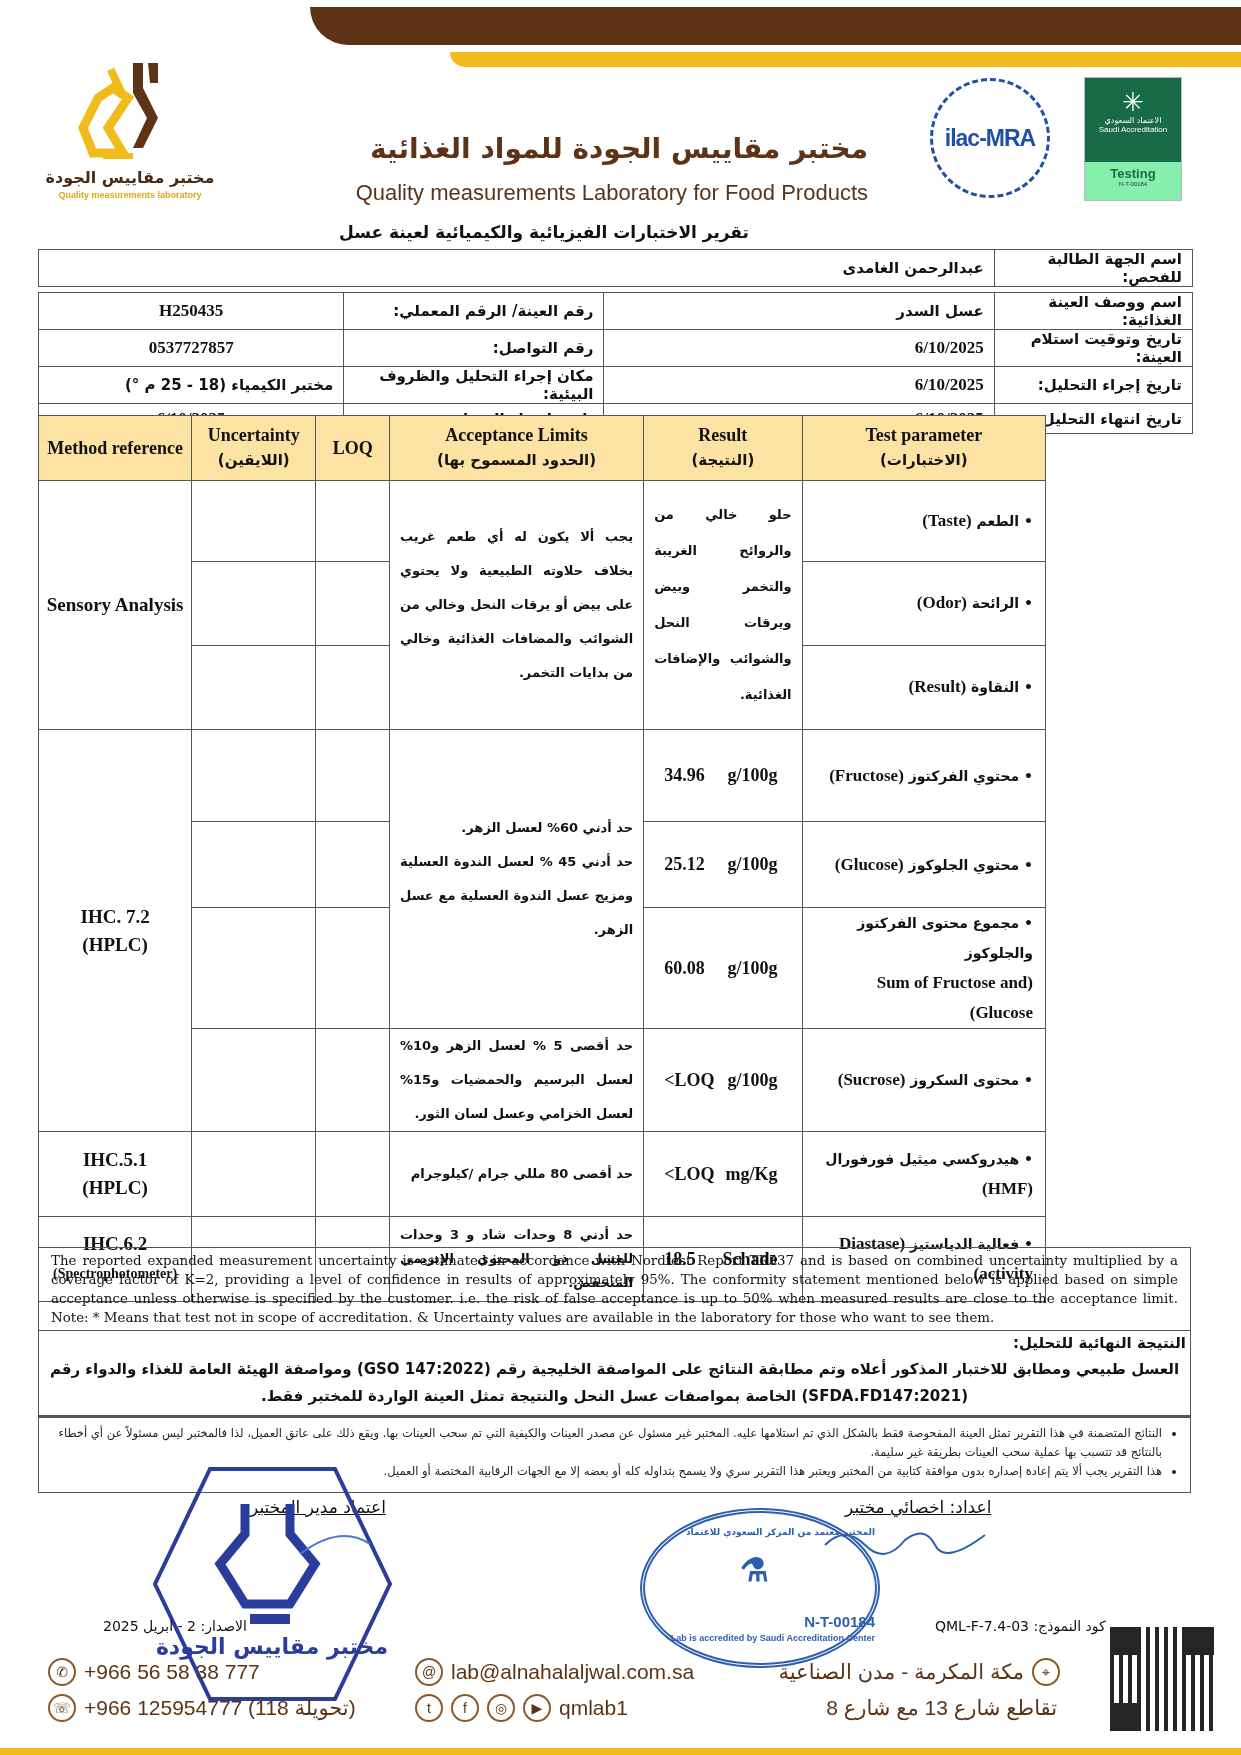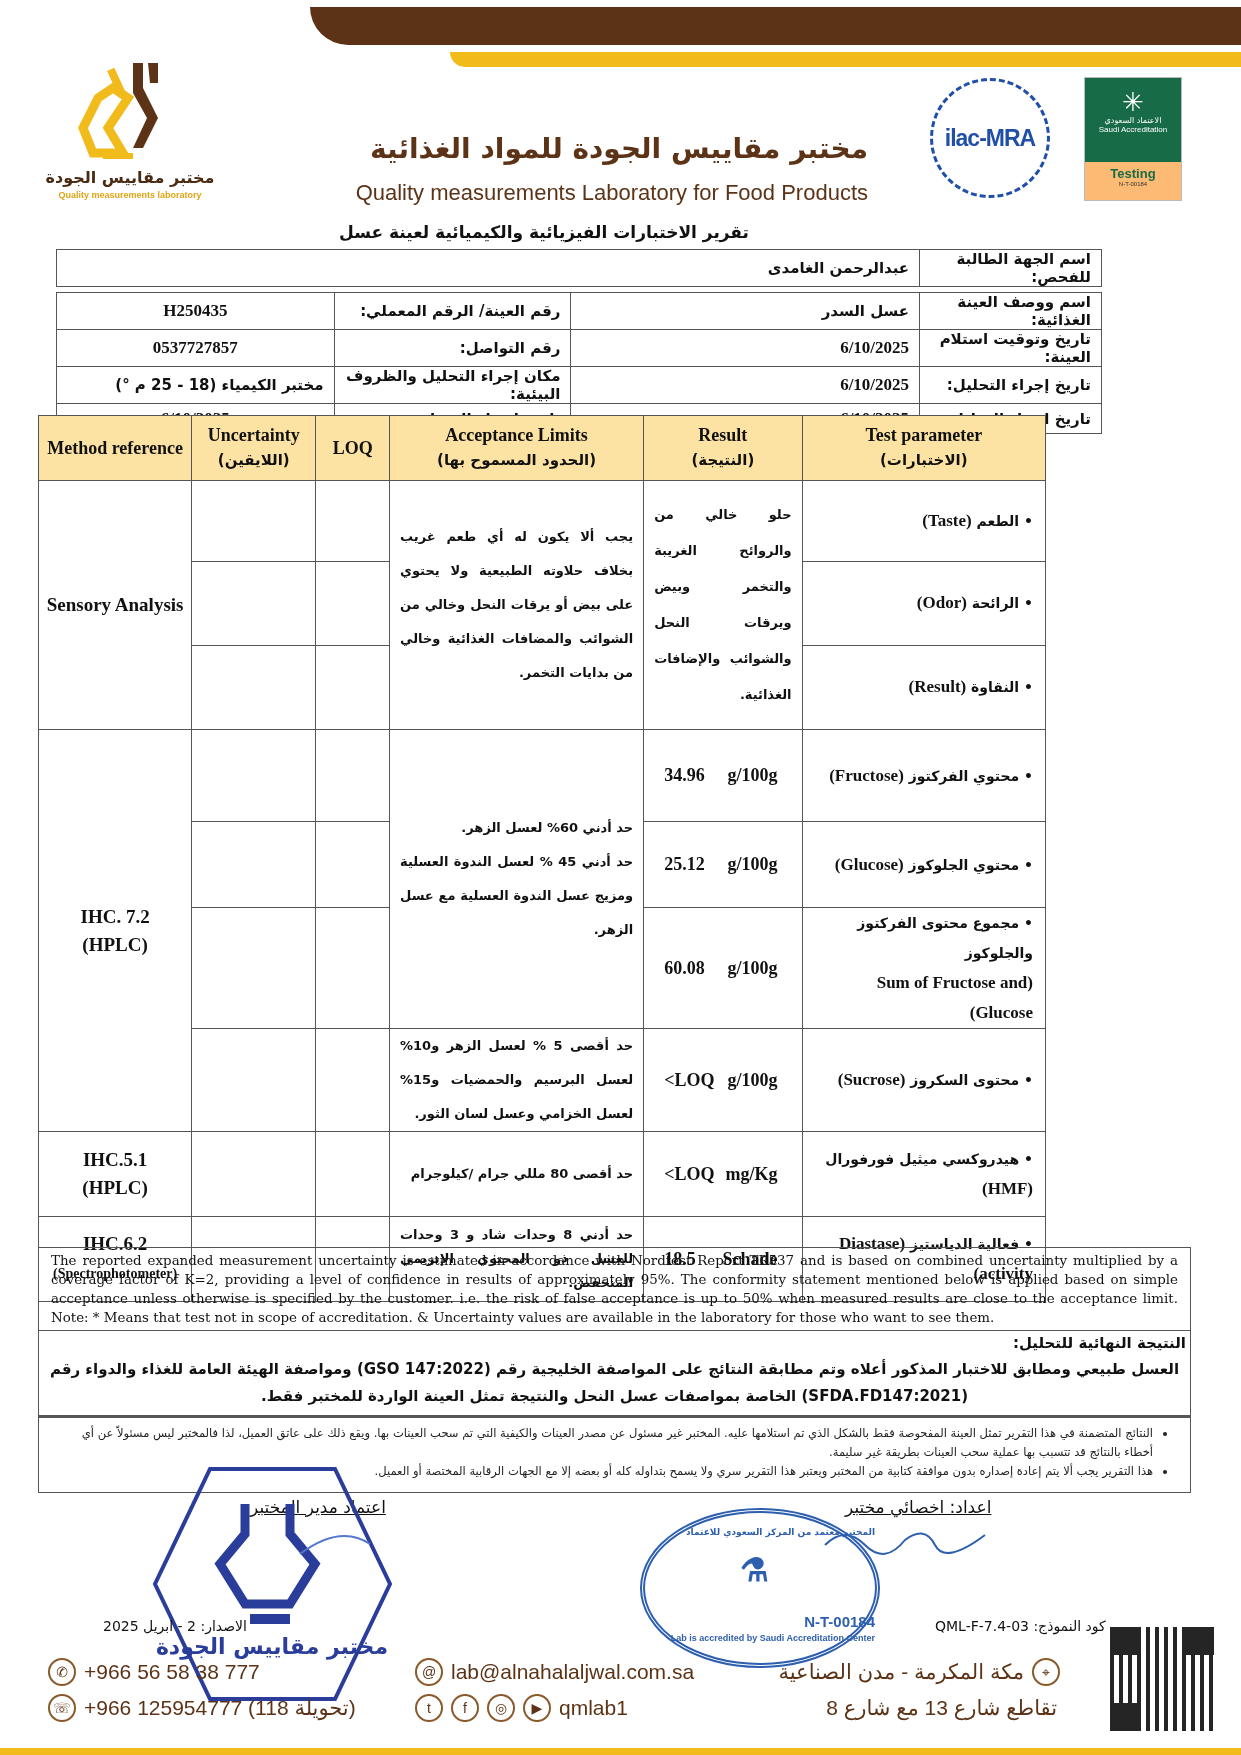--- a/index.html
+++ b/index.html
@@ -14,26 +14,26 @@
 .logo{position:absolute;left:78px;top:58px;width:100px;height:110px}
 .logo-ar{position:absolute;left:40px;top:168px;width:180px;text-align:center;font-size:16px;color:#4a2a10;font-weight:bold}
 .logo-en{position:absolute;left:40px;top:190px;width:180px;text-align:center;font-size:9px;color:#e0a515;font-weight:bold;font-family:"Liberation Sans",sans-serif}
 .title-ar{position:absolute;left:300px;top:132px;width:568px;text-align:right;font-size:28px;font-weight:bold;color:#5c3316;font-family:"DejaVu Sans",sans-serif;direction:rtl}
 .title-en{position:absolute;left:300px;top:180px;width:568px;text-align:right;font-size:22px;color:#5c3316;font-family:"Liberation Sans",sans-serif}
 .ilac{position:absolute;left:930px;top:78px;width:120px;height:120px;border-radius:50%;border:3px dashed #1f4fa8;display:flex;align-items:center;justify-content:center}
 .ilac span{font-family:"Liberation Sans",sans-serif;font-weight:bold;color:#1f4fa8;font-size:23px;letter-spacing:-1px;background:#fff;padding:0 2px}
 .sac{position:absolute;left:1084px;top:77px;width:98px;height:124px;border:1px solid #bbb}
 .sac .top{height:84px;background:#176c47;color:#fff;text-align:center;font-size:8px;padding-top:10px;font-family:"Liberation Sans",sans-serif}
 .sac .star{font-size:26px;line-height:28px}
-.sac .bot{height:38px;background:#fdba74;text-align:center;font-family:"Liberation Sans",sans-serif;color:#176c47;font-weight:bold;font-size:13px;padding-top:4px}
+.sac .bot{height:38px;background:#86efac;text-align:center;font-family:"Liberation Sans",sans-serif;color:#176c47;font-weight:bold;font-size:13px;padding-top:4px}
 .sac .bot small{display:block;font-size:6px;color:#333;font-weight:normal}
 .report-title{position:absolute;left:300px;top:222px;width:488px;text-align:center;font-size:17px;font-weight:bold}
 
 table{border-collapse:collapse}
-.info{position:absolute;left:56px;top:249px;width:1046px}
+.info{position:absolute;left:38px;top:249px;width:1155px}
 .info td{border:1.5px solid #555;height:30px;font-size:15px;padding:0 10px;font-weight:bold;vertical-align:middle}
 .info .lbl{text-align:right;direction:rtl;font-family:"DejaVu Sans",sans-serif}
 .info .valn{text-align:center;font-family:"Liberation Serif",serif;font-size:17px}
 .spacer td{height:6px;border:none}
 
 .main{position:absolute;left:38px;top:415px;width:1008px}
 .main th{background:#fde3a3;border:1.5px solid #555;font-weight:bold;font-size:18px;line-height:25px;height:65px;font-family:"Liberation Serif",serif;vertical-align:middle}
 .main th .sub{display:block;font-family:"DejaVu Sans",sans-serif;font-size:15px}
 .main td{border:1.5px solid #555;vertical-align:middle;font-size:15px;font-weight:bold}
 .main .method{text-align:center;font-family:"Liberation Serif",serif;font-size:19px;line-height:28px}
@@ -44,21 +44,21 @@
 .main .res{font-family:"Liberation Serif",serif;font-size:18px;padding:0 10px}
 .main .res .unit{float:right;margin-right:14px}
 .main .res .num{float:left;margin-left:10px}
 .main .res-ar{direction:rtl;text-align:justify;padding:16px 10px;font-family:"DejaVu Sans",sans-serif;font-size:13px;line-height:36px}
 
 .note{position:absolute;left:38px;top:1247px;width:1153px;border:1.5px solid #555;padding:3px 12px;font-family:"DejaVu Serif",serif;font-size:13.4px;line-height:19px;text-align:justify}
 .final{position:absolute;left:38px;top:1327px;width:1153px;height:89px;border:1.5px solid #555;border-top:none;direction:rtl;padding:3px 4px;font-family:"DejaVu Sans",sans-serif;font-weight:bold}
 .final .h{font-size:15px;line-height:26px}
 .final .b{font-size:15px;line-height:27px;text-align:center}
 .disc{position:absolute;left:38px;top:1416px;width:1153px;height:77px;border:1.5px solid #555;border-top:2px solid #555;direction:rtl;padding:6px 14px;font-family:"DejaVu Sans",sans-serif;font-size:11.5px;line-height:19px;color:#222}
-.disc li{list-style:disc;margin-right:23px}
+.disc li{list-style:disc;margin-right:14px}
 .sig{position:absolute;font-family:"DejaVu Sans",sans-serif;font-size:17px;text-decoration:underline;direction:rtl}
 .stamp-hex{position:absolute;left:150px;top:1464px;width:245px;height:240px}
 .stamp-oval{position:absolute;left:640px;top:1508px;width:240px;height:160px;border:5px double #2d5fae;border-radius:50%;color:#2d5fae;text-align:right;font-family:"Liberation Sans",sans-serif;font-weight:bold}
 .stamp-oval .code{position:absolute;left:0;right:0;top:100px;font-size:15px}
 .stamp-oval .arc{position:absolute;left:0;right:0;top:120px;font-size:9px}
 .stamp-oval .arc-top{position:absolute;left:0;right:0;top:14px;font-size:9px;font-family:"DejaVu Sans",sans-serif}
 .small{position:absolute;font-family:"DejaVu Sans",sans-serif;font-size:14px}
 .foot{position:absolute;font-family:"Liberation Sans",sans-serif;color:#5c3316;font-size:21px;display:flex;align-items:center;gap:8px}
 .circ{width:28px;height:28px;border:2px solid #8a5a2b;border-radius:50%;display:inline-flex;align-items:center;justify-content:center;font-size:14px;color:#5c3316}
 .bottom-bar{position:absolute;left:0;top:1748px;width:1241px;height:7px;background:#f2bb1c}

